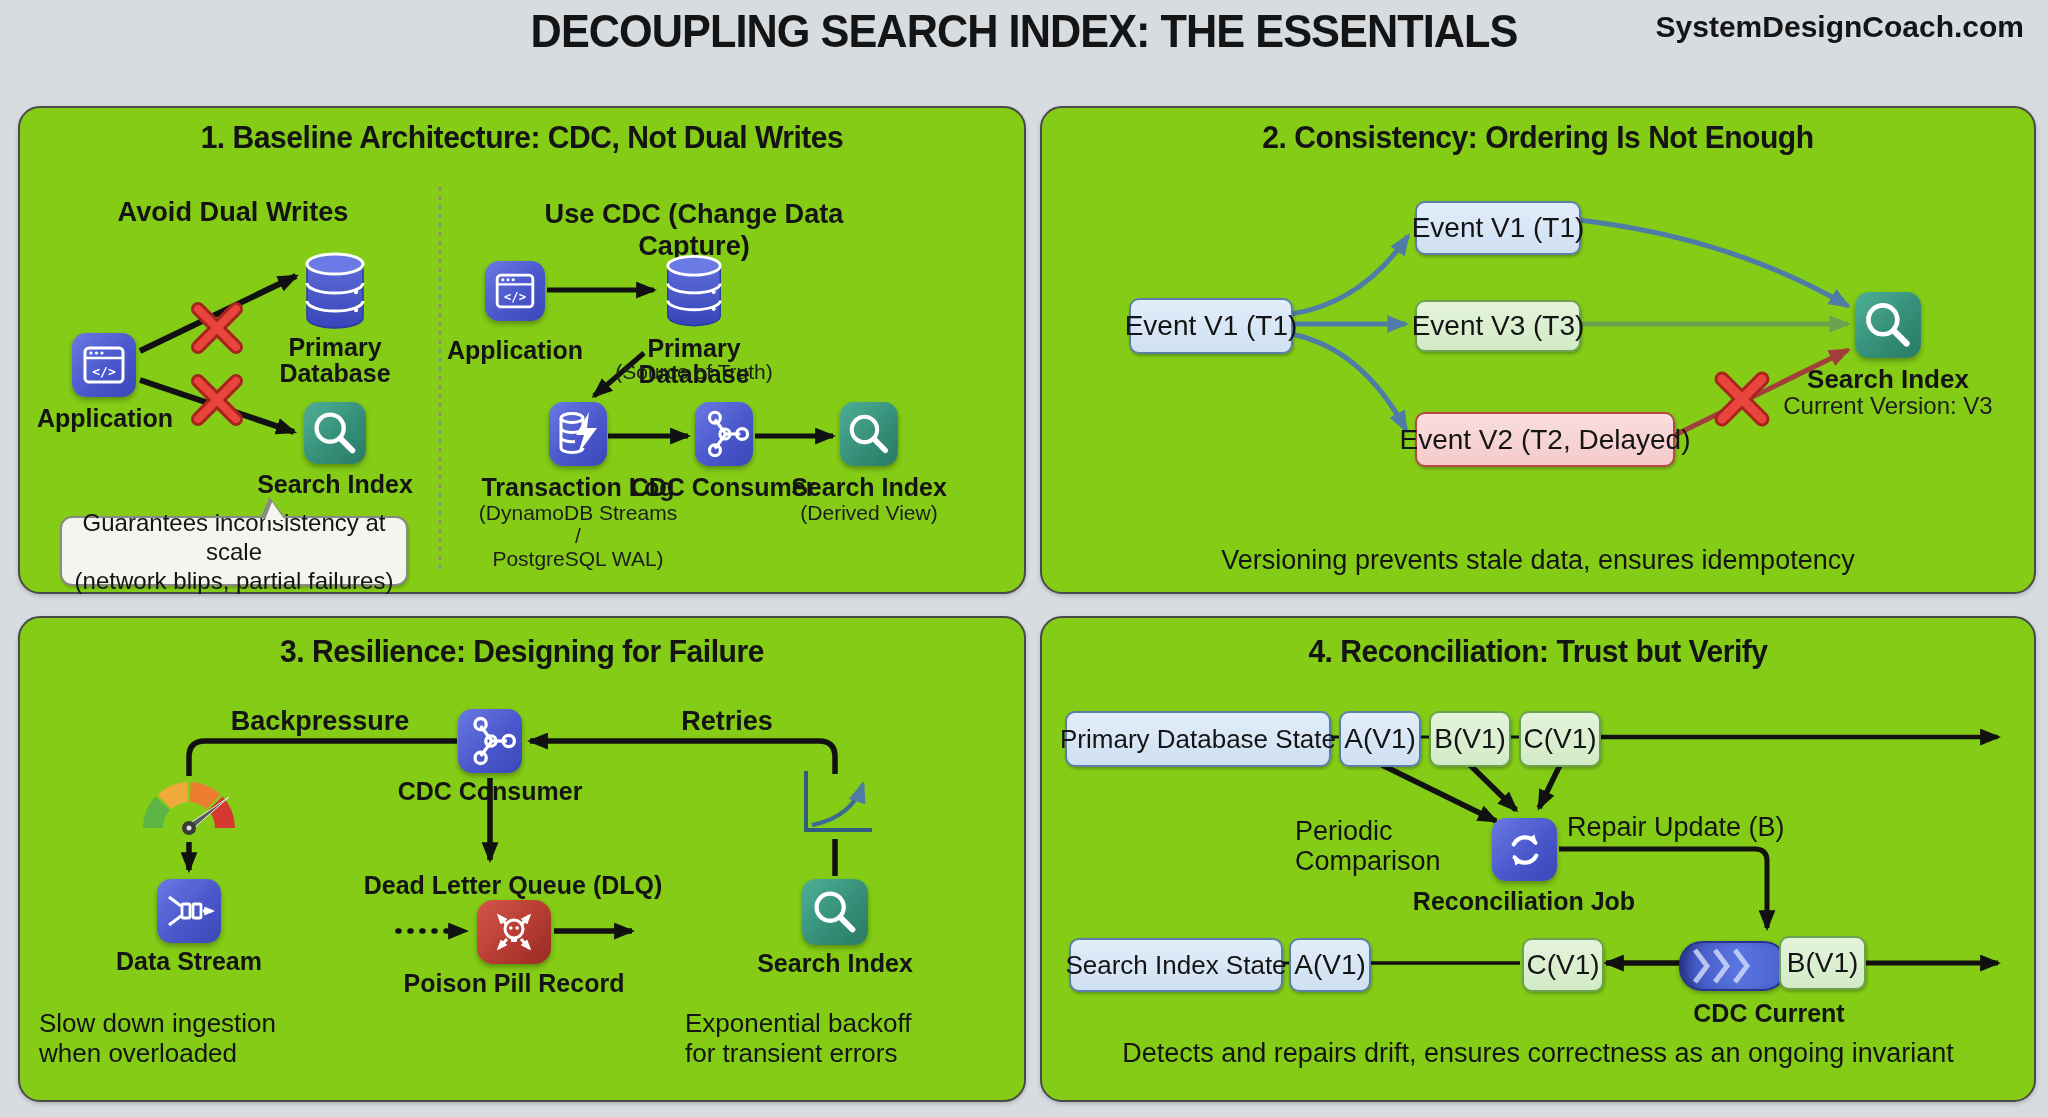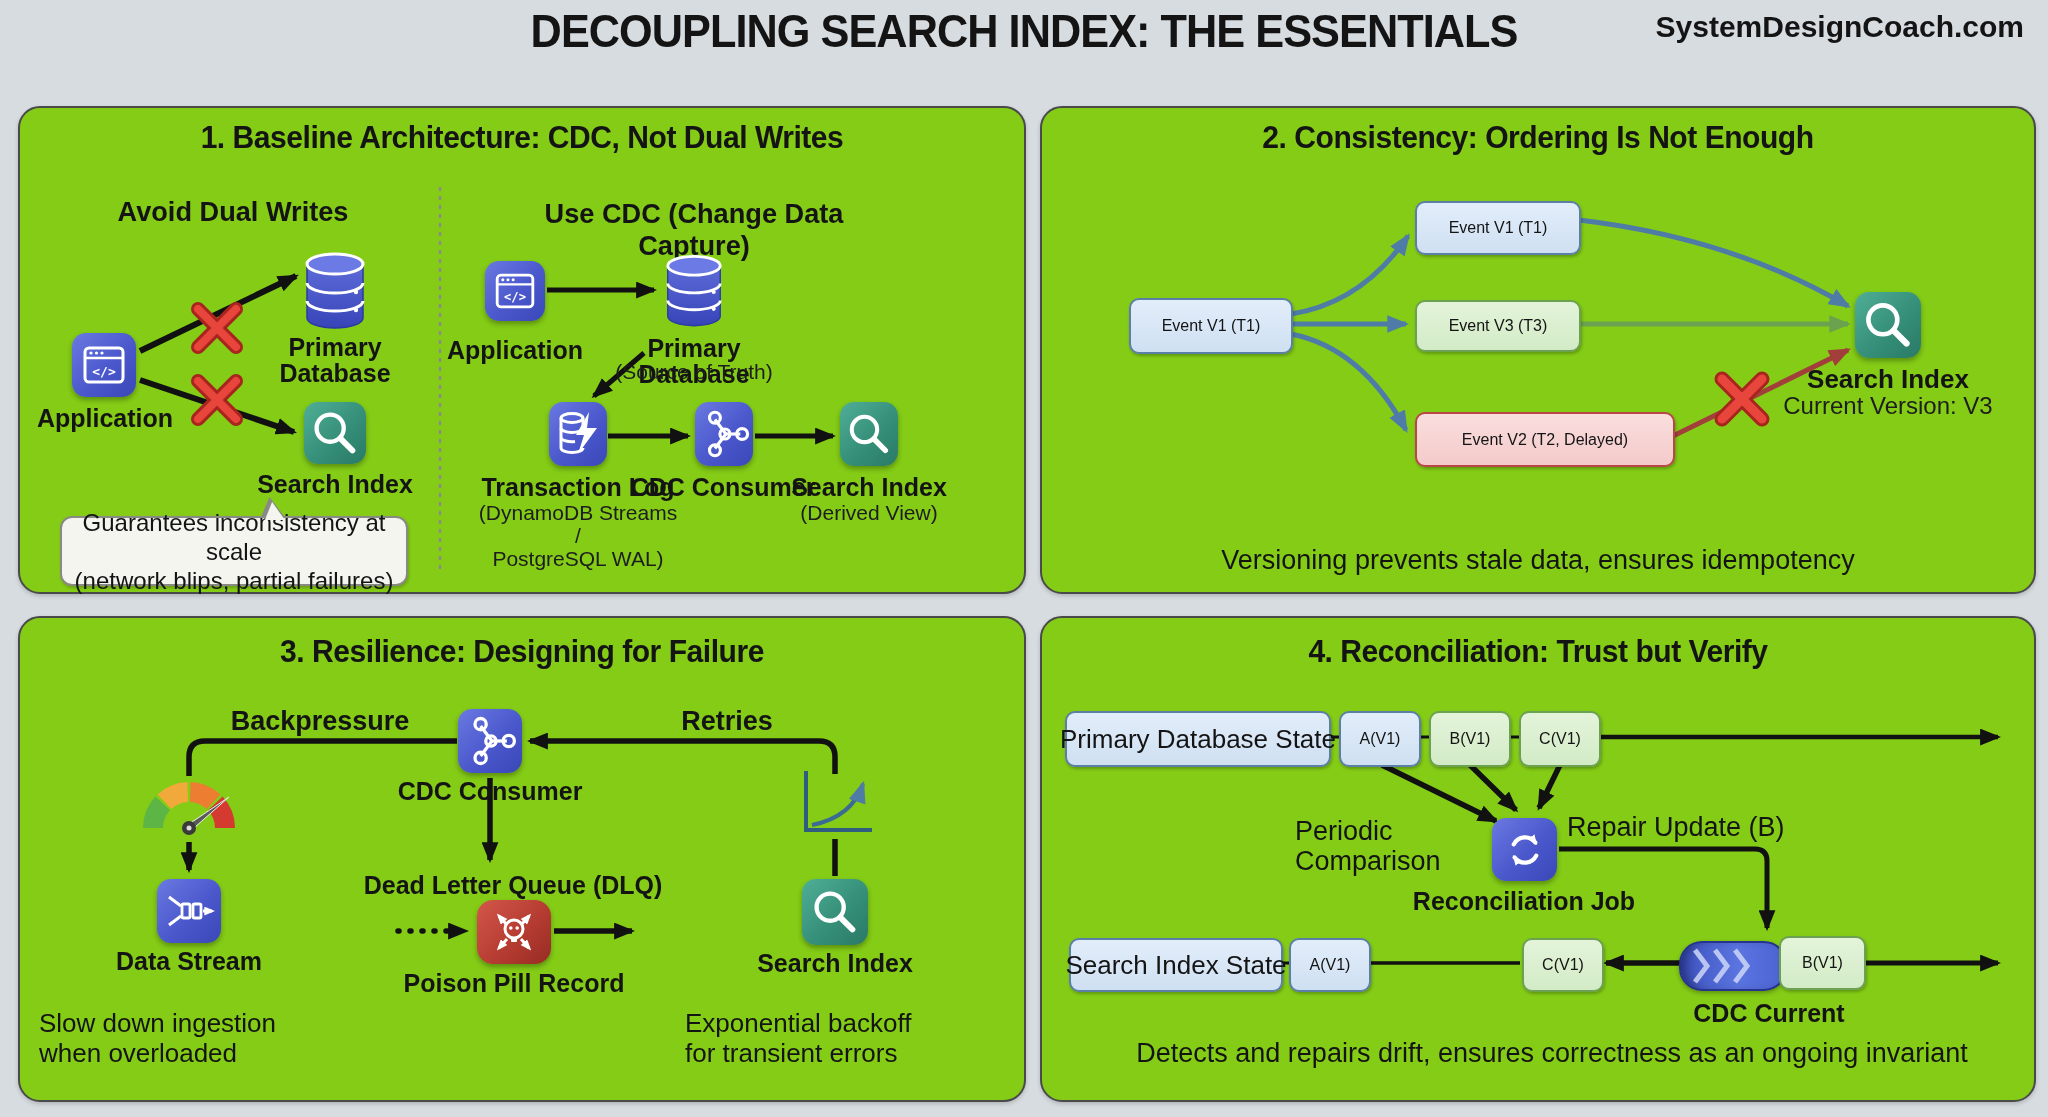--- a/index.html
+++ b/index.html
@@ -15,21 +15,21 @@
   .lbl{position:absolute;z-index:2;font-weight:bold;font-size:25px;text-align:center;line-height:26px;}
   .sub{position:absolute;z-index:2;font-size:21px;text-align:center;line-height:23px;color:#1d1d1d;}
   .cap{position:absolute;z-index:2;font-size:26px;line-height:30px;white-space:pre-line;}
   .foot{position:absolute;z-index:2;font-size:27px;text-align:center;}
   .icon{position:absolute;z-index:2;border-radius:14px;display:flex;align-items:center;justify-content:center;
         box-shadow:0 3px 5px rgba(0,0,0,.3);}
   .icon.blue{background:linear-gradient(135deg,#6b79e2 0%,#4a58cc 55%,#3a47b8 100%);}
   .icon.teal{background:linear-gradient(135deg,#4fae97 0%,#348d76 60%,#2a7a66 100%);}
   .icon.red{background:linear-gradient(135deg,#d4564a 0%,#b33a30 60%,#962c24 100%);}
   .box{position:absolute;z-index:2;border-radius:10px;display:flex;align-items:center;justify-content:center;
-       font-size:16px;box-shadow:1px 2px 3px rgba(0,0,0,.25);white-space:nowrap;}
+       font-size:28px;box-shadow:1px 2px 3px rgba(0,0,0,.25);white-space:nowrap;}
   .box.bluebx{background:linear-gradient(180deg,#e2edfa 0%,#cfe0f2 100%);border:2.5px solid #5b7fa6;}
   .box.greenbx{background:linear-gradient(180deg,#e4f4da 0%,#d2ebc6 100%);border:2.5px solid #6da152;}
   .box.redbx{background:linear-gradient(180deg,#fadede 0%,#f4caca 100%);border:2.5px solid #b84848;}
   .callout{position:absolute;z-index:2;background:#f5f5f0;border:2px solid #8a8a84;border-radius:12px;
            font-size:24px;line-height:29px;text-align:center;white-space:pre-line;display:flex;
            align-items:center;justify-content:center;box-shadow:1px 2px 3px rgba(0,0,0,.2);}
   .callout::before{content:"";position:absolute;top:-21px;left:195px;width:0;height:0;
            border-left:16px solid transparent;border-right:9px solid transparent;
            border-bottom:21px solid #8a8a84;transform:skewX(18deg);}
   .callout::after{content:"";position:absolute;top:-16px;left:200px;width:0;height:0;
@@ -366,16 +366,16 @@
     <div class="pipeline" style="left:637px;top:323px;width:104px;height:46px;">
       <svg width="72" height="44" viewBox="0 0 72 44" style="margin-left:10px;">
           <polyline points="4,6 16,22 4,38" fill="none" stroke="#ccd6f8" stroke-width="5" opacity=".85"></polyline>
           <polyline points="24,6 36,22 24,38" fill="none" stroke="#ccd6f8" stroke-width="5" opacity=".85"></polyline>
           <polyline points="44,6 56,22 44,38" fill="none" stroke="#ccd6f8" stroke-width="5" opacity=".85"></polyline>
         </svg>
     </div>
     <div class="box greenbx" style="left:737px;top:318px;width:83px;height:50px;">B(V1)</div>
     <div class="lbl" style="left:602px;top:382px;width:250px;">CDC Current</div>
 
-    <div class="foot" style="left:0px;top:420px;width:992px;padding-left:14px;">Detects and repairs drift, ensures correctness as an ongoing invariant</div>
+    <div class="foot" style="left:0px;top:420px;width:992px;">Detects and repairs drift, ensures correctness as an ongoing invariant</div>
   </div>
 
 </div>
 
 </body></html>

